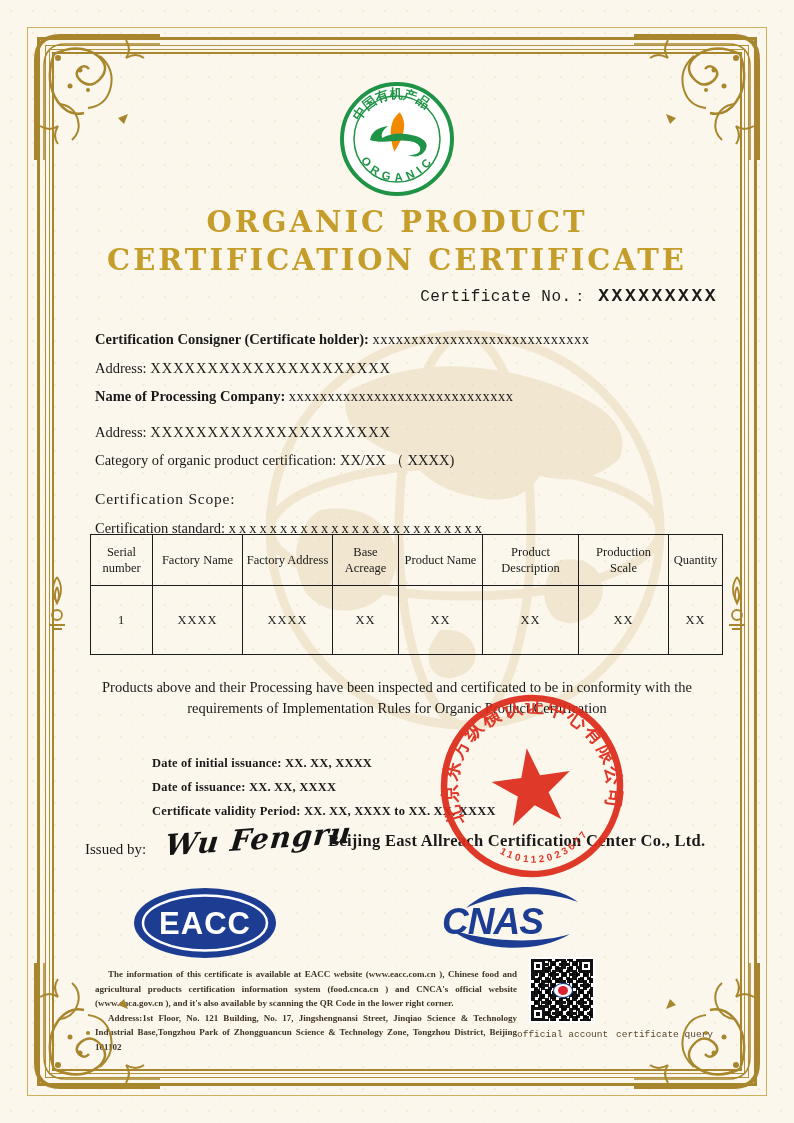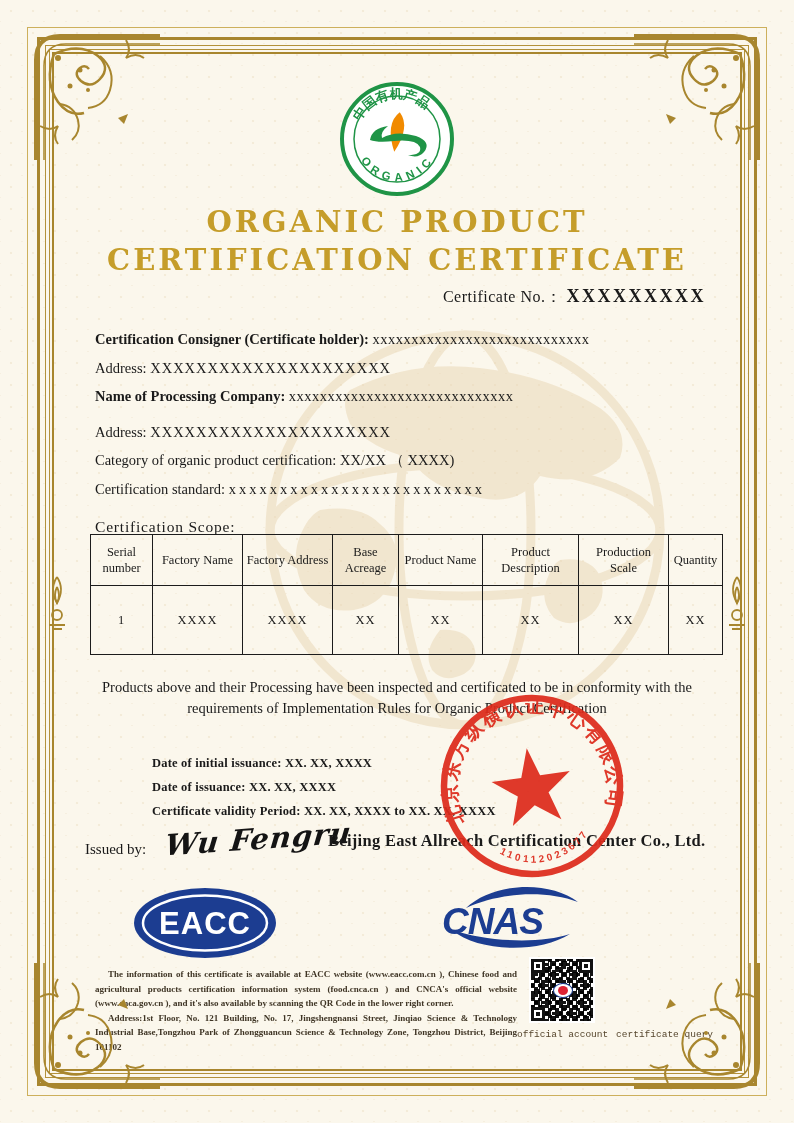--- a/index.html
+++ b/index.html
@@ -28,21 +28,21 @@
   .e-l{left:44px;top:575px;}
   .e-r{right:44px;top:575px;transform:scaleX(-1);}
   
   .globe{left:230px;top:330px;opacity:.5;z-index:1;}
   .content{position:absolute;inset:0;z-index:2;}
   
   .org-logo{left:340px;top:82px;}
   .title{top:203px;left:0;width:100%;text-align:center;color:#c59d2a;
     font-family:"DejaVu Serif", serif;font-size:29px;font-weight:600;
     letter-spacing:3px;line-height:1.32;}
-  .certno{top:286px;right:88px;font-size:16px;letter-spacing:.5px;}
+  .certno{top:286px;right:76px;font-size:16px;letter-spacing:.5px;font-family:Liberation Mono, monospace;}
   .certno b{font-size:18px;letter-spacing:2.5px;font-weight:600;}
   
   .fields{left:95px;top:330px;width:620px;}
   .fl{margin:0 0 9px 0;font-size:14.5px;line-height:1.35;}
   .fl .lab-b{font-weight:bold;}
   .fl .val-b{font-weight:normal;letter-spacing:.5px;}
   .fl .val{letter-spacing:1px;}
   .gap{margin-top:16px;}
   .standard .val{letter-spacing:3px;}
   .scope{font-size:15.5px;letter-spacing:.8px;margin-top:18px;}
@@ -235,22 +235,22 @@
       <span>Certificate No.：</span>
       <b>XXXXXXXXX</b>
     </div>
 
     <div class="abs fields">
       <p class="fl"><span class="lab-b">Certification Consigner (Certificate holder): </span><span class="val-b">xxxxxxxxxxxxxxxxxxxxxxxxxxxx</span></p>
       <p class="fl"><span>Address: </span><span class="val">XXXXXXXXXXXXXXXXXXXXX</span></p>
       <p class="fl"><span class="lab-b">Name of Processing Company: </span><span class="val-b">xxxxxxxxxxxxxxxxxxxxxxxxxxxxx</span></p>
       <p class="fl gap"><span>Address: </span><span class="val">XXXXXXXXXXXXXXXXXXXXX</span></p>
       <p class="fl"><span>Category of organic product certification: </span><span>XX/XX （ XXXX)</span></p>
+      <p class="fl scope">Certification Scope:</p>
       <p class="fl standard"><span>Certification standard: </span><span class="val">xxxxxxxxxxxxxxxxxxxxxxxxx</span></p>
-      <p class="fl scope">Certification Scope:</p>
     </div>
 
     <table class="abs scopetable">
       <colgroup>
         <col style="width:62px">
           <col style="width:90px">
           <col style="width:90px">
           <col style="width:66px">
         <col style="width:84px">
           <col style="width:96px">

